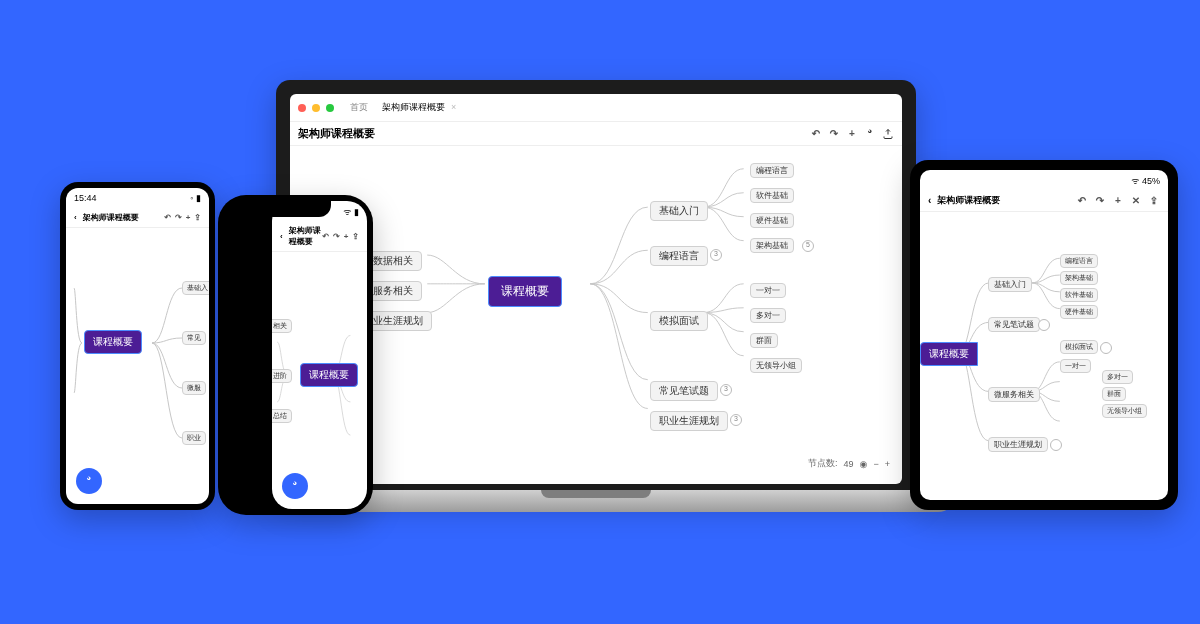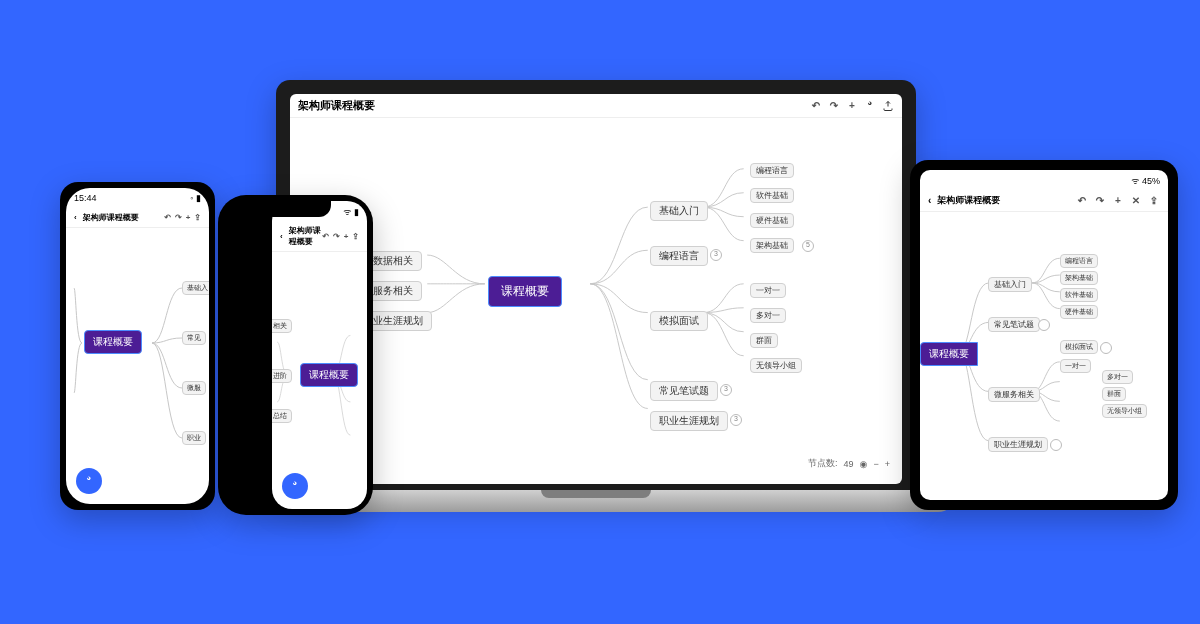--- a/index.html
+++ b/index.html
@@ -13,21 +13,21 @@
 .laptop-base{position:absolute;left:236px;top:490px;width:720px;height:22px;background:linear-gradient(#d0d0d0,#9c9c9c);border-radius:0 0 18px 18px;}
 .laptop-base::before{content:"";position:absolute;top:0;left:50%;transform:translateX(-50%);width:110px;height:8px;background:#7e7e7e;border-radius:0 0 10px 10px;}
 
 
 .iphone{left:218px;top:195px;width:155px;height:320px;}
 .iphone .screen{left:6px;top:6px;right:6px;bottom:6px;margin-left:48px;}
 .iphone .notch{position:absolute;top:6px;left:50%;transform:translateX(-50%);width:70px;height:16px;background:#000;border-radius:0 0 12px 12px;z-index:5;}
 
 
 .android{left:60px;top:182px;width:155px;height:328px;border-radius:18px;}
-.android .screen{left:6px;top:6px;right:6px;bottom:6px;border-radius:24px;}
+.android .screen{left:6px;top:6px;right:6px;bottom:6px;border-radius:12px;}
 
 
 .ipad{left:910px;top:160px;width:268px;height:350px;border-radius:18px;}
 .ipad .screen{left:10px;top:10px;right:10px;bottom:10px;border-radius:10px;}
 
 .statusbar{display:flex;align-items:center;justify-content:space-between;font-size:9px;padding:3px 8px;color:#000;height:14px;}
 .titlebar{display:flex;align-items:center;gap:6px;padding:4px 8px;font-size:9px;border-bottom:1px solid #eee;position:relative;}
 .winbtn{width:8px;height:8px;border-radius:50%;display:inline-block;}
 .red{background:#ff5f56;} .yel{background:#ffbd2e;} .grn{background:#27c93f;}
 
@@ -56,20 +56,29 @@
 .tab{color:#888;} .tab.active{color:#000;} .tab .x{margin-left:6px;color:#bbb;}
 </style>
 </head>
 <body>
 
 <div class="stage">
 
 <div class="device laptop">
   <div class="screen laptop-screen">
 
+    <div class="titlebar">
+      <span class="winbtn red"></span>
+      <span class="winbtn yel"></span>
+      <span class="winbtn grn"></span>
+      <div class="tabbar">
+        <span class="tab">首页</span>
+        <span class="tab active"><span>架构师课程概要</span><span class="x">×</span></span>
+      </div>
+    </div>
 
     <div class="header">
       <div class="header-left">
         <span style="font-size:11px;">架构师课程概要</span>
       </div>
       <div class="header-icons">
         <span class="ic">↶</span>
         <span class="ic">↷</span>
         <span class="ic">+</span>
         <span class="ic">

